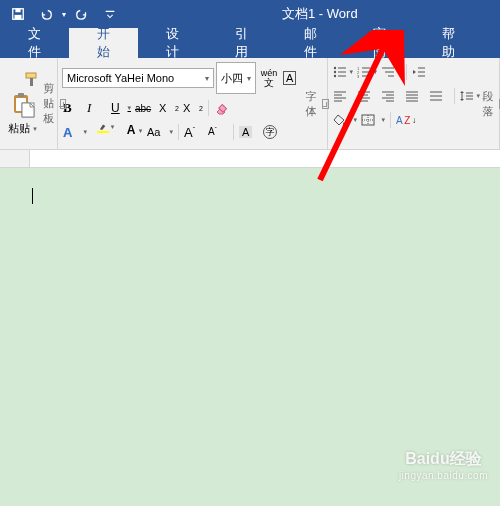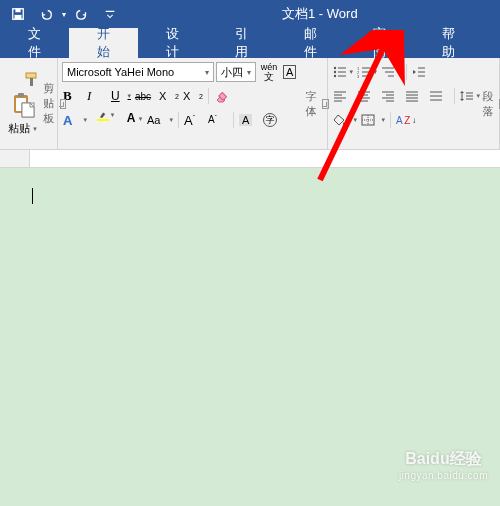--- a/index.html
+++ b/index.html
@@ -17,21 +17,21 @@
   .group-body { flex: 1; display: flex; align-items: flex-start; }
   .group-label { text-align: center; font-size: 11px; color: #666; padding: 2px 0 4px 0; display: flex; justify-content: center; align-items: center; gap: 4px; }
   .launcher { width: 10px; height: 10px; border: 1px solid #999; display: inline-block; position: relative; cursor: pointer; }
   .launcher::after { content: ""; position: absolute; right: 1px; bottom: 1px; width: 4px; height: 4px; border-right: 1px solid #999; border-bottom: 1px solid #999; }
   .clip-body { display: flex; flex-direction: column; align-items: center; gap: 2px; padding-top: 2px; }
   .paste-icon { width: 30px; height: 30px; }
   .paste-label { font-size: 11px; display: flex; align-items: center; gap: 2px; cursor: pointer; }
   .format-painter { width: 18px; height: 18px; align-self: flex-start; margin-left: 19px; margin-top: 9px; cursor: pointer; }
   .font-row1 { display: flex; align-items: center; gap: 2px; margin-bottom: 4px; }
   .font-name { width: 152px; height: 20px; border: 1px solid #ababab; background: #fff; font-size: 11px; padding: 0 4px; display: flex; align-items: center; justify-content: space-between; cursor: pointer; }
-  .font-size { width: 40px; height: 20px; border: 1px solid #ababab; background: #fff; font-size: 11px; padding: 0 4px; display: flex; align-items: center; justify-content: space-between; cursor: pointer; }
+  .font-size { width: 40px; height: 32px; border: 1px solid #ababab; background: #fff; font-size: 11px; padding: 0 4px; display: flex; align-items: center; justify-content: space-between; cursor: pointer; }
   .dd-caret { font-size: 8px; color: #666; }
   .small-btn { width: 22px; height: 20px; display: flex; align-items: center; justify-content: space-between; cursor: pointer; border: 1px solid transparent; }
   .font-row2, .font-row3 { display: flex; align-items: center; gap: 2px; margin-bottom: 4px; }
   .sep { width: 1px; height: 16px; background: #d4d4d4; margin: 0 2px; }
   .split-dd { font-size: 7px; color: #666; margin-left: 1px; }
   .para-col { display: flex; flex-direction: column; gap: 4px; }
   .para-row { display: flex; align-items: center; gap: 2px; }
   .doc-ruler { height: 18px; background: #fff; border-bottom: 1px solid #d4d4d4; display: flex; }
   .ruler-gutter { width: 30px; background: #f1f1f1; border-right: 1px solid #d4d4d4; }
   .ruler-body { flex: 1; position: relative; background: #fff; }

